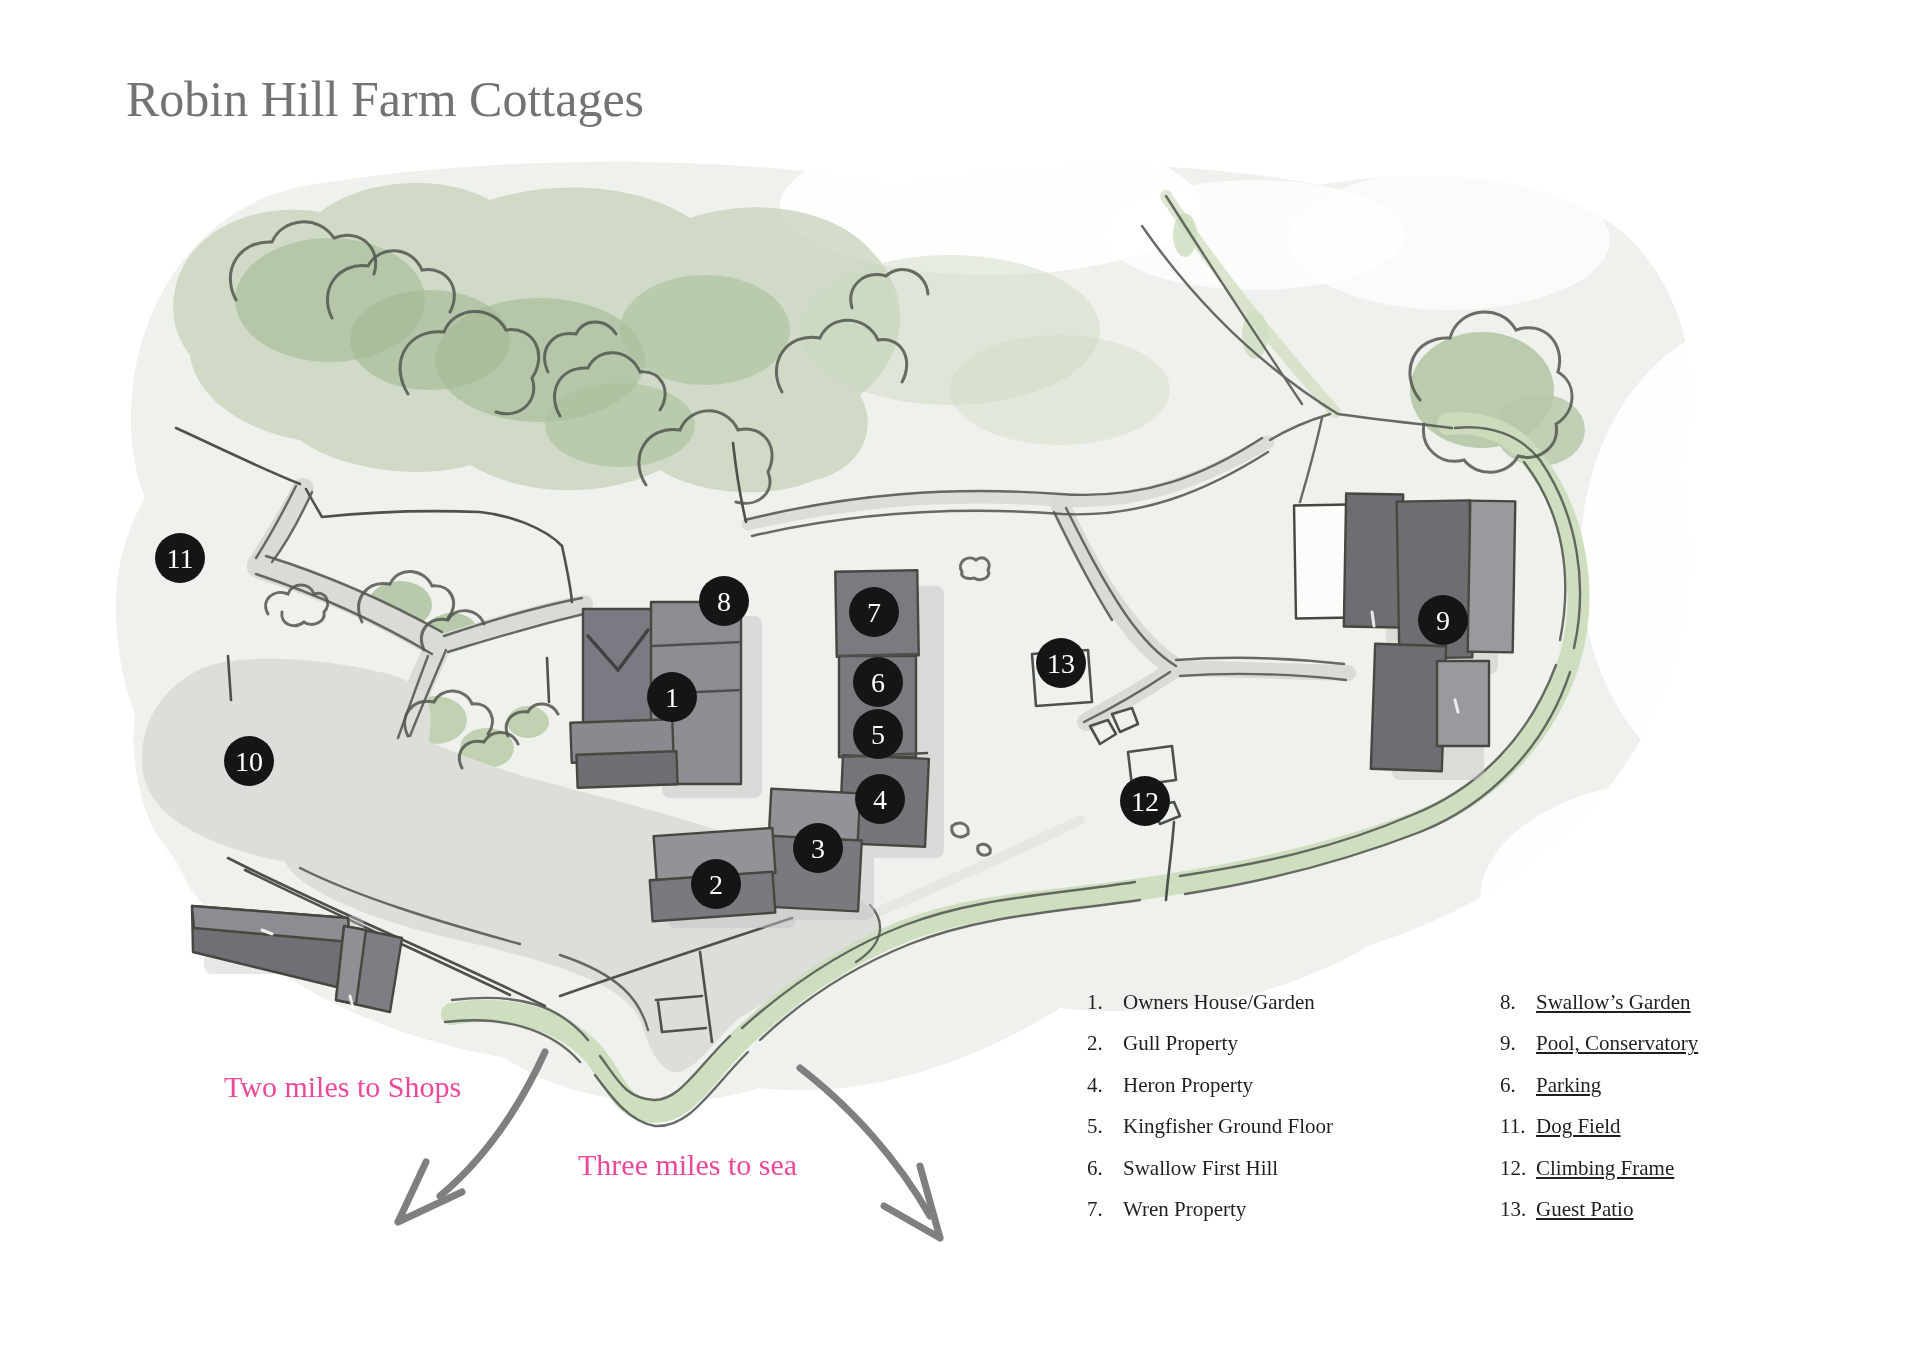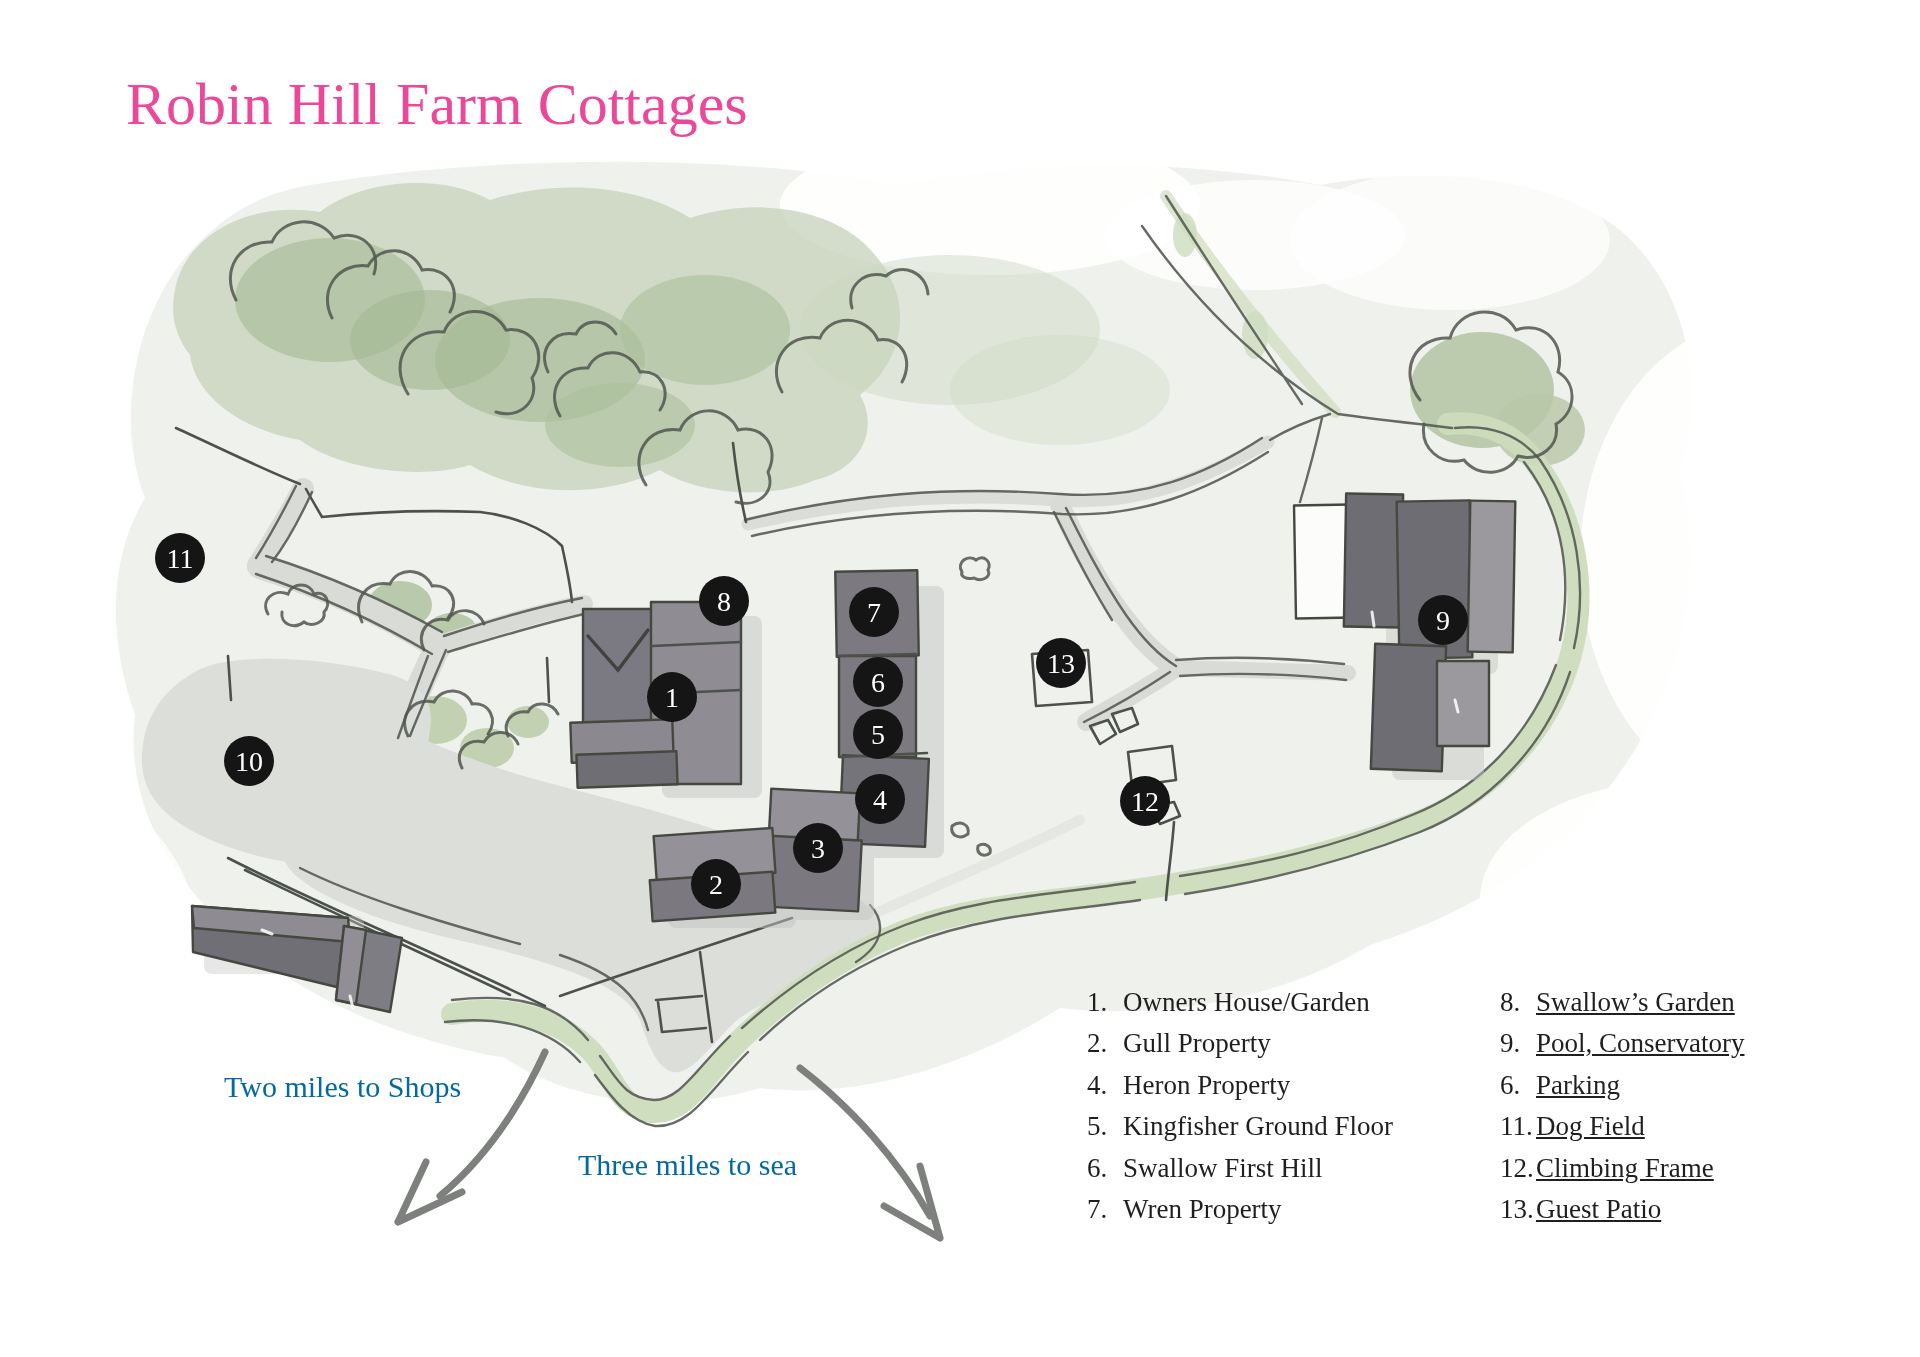--- a/index.html
+++ b/index.html
@@ -1,25 +1,25 @@
 <!DOCTYPE html>
 <html><head>
 <meta charset="utf-8">
 <style>
   html,body{margin:0;padding:0;}
   body{width:1920px;height:1357px;position:relative;background:#ffffff;
        font-family:"Liberation Serif",serif;overflow:hidden;}
   .stage{position:absolute;inset:0;}
   svg.map-art{position:absolute;left:0;top:0;width:1920px;height:1357px;}
-  .page-title{position:absolute;left:126px;top:70px;font-size:60px;color:#ec4899;
+  .page-title{position:absolute;left:126px;top:70px;font-size:50px;color:#737373;
               letter-spacing:0px;white-space:nowrap;}
-  .note{position:absolute;font-size:30px;color:#0369a1;white-space:nowrap;}
+  .note{position:absolute;font-size:30px;color:#ec4899;white-space:nowrap;}
   .note-shops{left:224px;top:1070px;}
   .note-sea{left:578px;top:1148px;}
-  .legend{position:absolute;top:982px;font-size:27px;color:#1f1f1f;}
+  .legend{position:absolute;top:982px;font-size:21px;color:#1f1f1f;}
   .legend-left{left:1087px;}
   .legend-right{left:1500px;text-decoration:underline;}
   .lrow{height:41.4px;line-height:41.4px;white-space:nowrap;}
   .lnum{display:inline-block;min-width:36px;}
   .lnum:empty{min-width:36px;}
   .llab{}
   .mk{fill:#151515;}
   .mkt{fill:#ffffff;font-size:28px;font-family:"Liberation Serif",serif;text-anchor:middle;}
   .ink{stroke:#4d514b;stroke-width:2.6;fill:none;stroke-linecap:round;stroke-linejoin:round;}
   .ink-soft{stroke:#565b54;stroke-width:2.4;fill:none;stroke-linecap:round;opacity:.9;}

